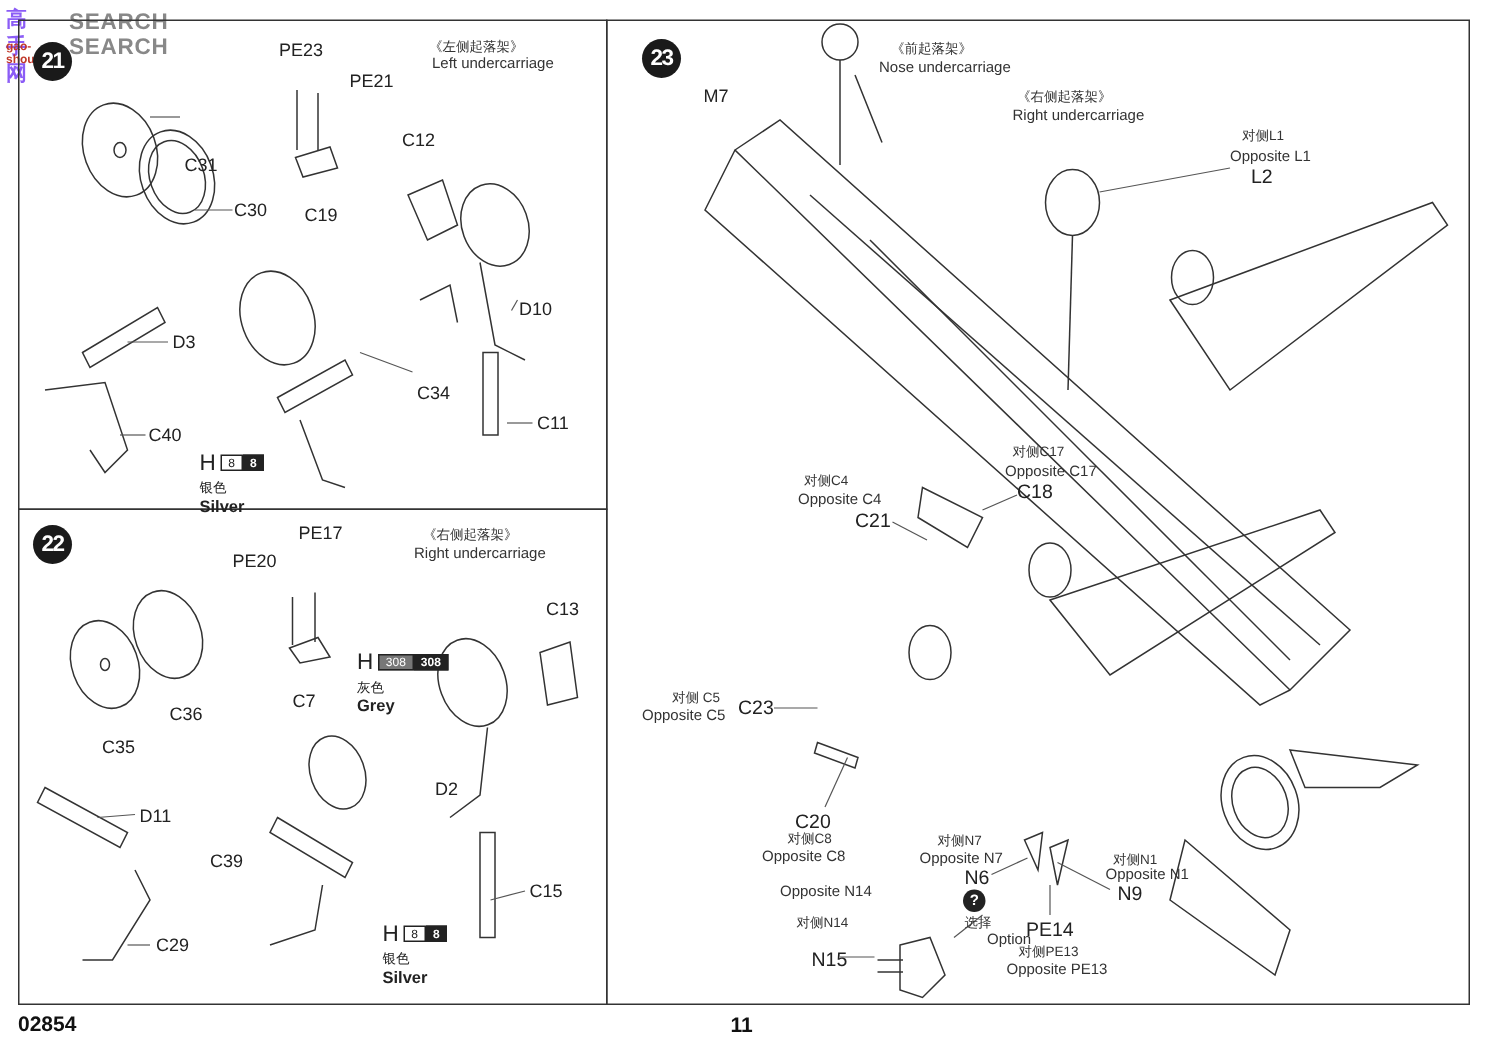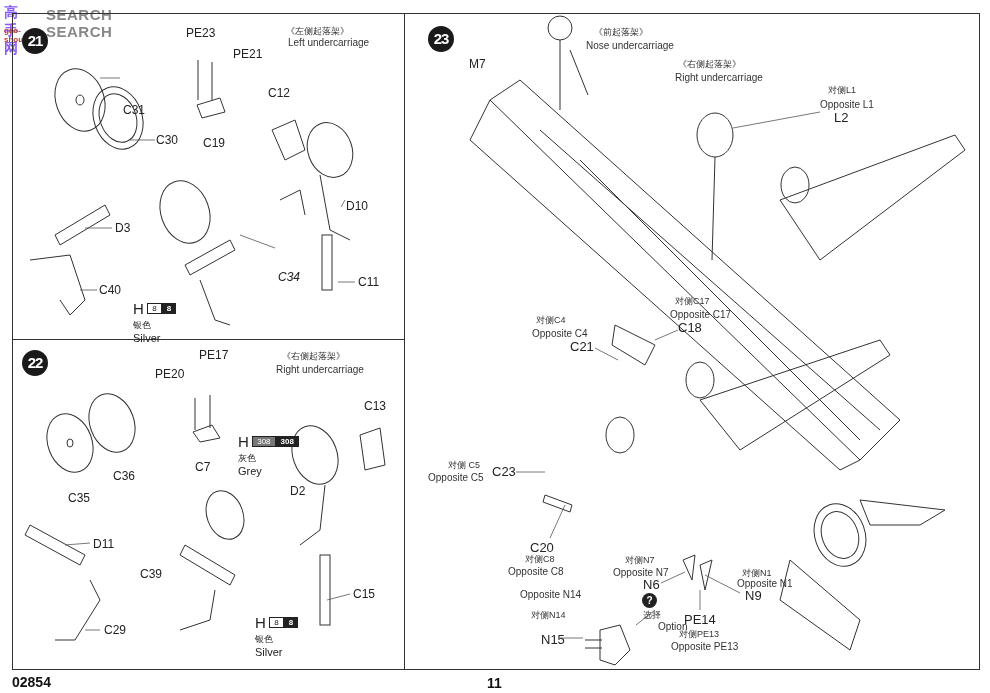--- a/index.html
+++ b/index.html
@@ -14,21 +14,21 @@
           font-weight:bold; font-size:15px; text-align:center; line-height:26px; letter-spacing:-1px; }
   .logo { position:absolute; left:0; top:4px; height:30px; }
   .logo .cn { position:absolute; left:4px; top:0; font-size:14px; font-weight:bold; color:#8b5cf6; }
   .logo .en { position:absolute; left:46px; top:2px; font-size:15px; font-weight:bold; color:#888; letter-spacing:0.5px; }
   .logo .url { position:absolute; left:4px; top:22px; font-size:8px; font-weight:bold; color:#c0392b; }
   .paint { position:absolute; font-size:12px; }
   .paint .h { font-size:15px; vertical-align:middle; }
   .paint .box1 { display:inline-block; border:1px solid #222; font-size:8px; padding:0 4px; vertical-align:middle; background:#fff; }
   .paint .box2 { display:inline-block; border:1px solid #222; font-size:8px; padding:0 4px; vertical-align:middle; background:#222; color:#fff; font-weight:bold; }
   .paint .c1 { display:block; font-size:9px; margin-top:2px; }
-  .paint .c2 { display:block; font-size:11px; }
+  .paint .c2 { display:block; font-size:11px;font-weight:bold; }
   .qmark { position:absolute; width:15px; height:15px; border-radius:50%; background:#222; color:#fff;
            font-size:10px; font-weight:bold; text-align:center; line-height:15px; }
   .footer { position:absolute; font-weight:bold; font-size:14px; color:#111; }
   svg.draw { position:absolute; left:0; top:0; }
 </style>
 </head>
 <body>
 
 <div class="logo">
   <span class="cn">高手网</span>
@@ -178,40 +178,40 @@
 <div class="lbl cn" style="left:286px; top:27px;">《左侧起落架》</div>
 <div class="lbl sub" style="left:288px; top:37px;">Left undercarriage</div>
 <div class="lbl" style="left:186px; top:27px;">PE23</div>
 <div class="lbl" style="left:233px; top:48px;">PE21</div>
 <div class="lbl" style="left:123px; top:72px;margin-top:32px;">C31</div>
 <div class="lbl" style="left:156px; top:134px;">C30</div>
 <div class="lbl" style="left:203px; top:137px;">C19</div>
 <div class="lbl" style="left:268px; top:87px;">C12</div>
 <div class="lbl" style="left:346px; top:200px;">D10</div>
 <div class="lbl" style="left:115px; top:222px;">D3</div>
-<div class="lbl" style="left:278px; top:271px;font-style:italic;">C34</div>
+<div class="lbl" style="left:278px; top:256px;">C34</div>
 <div class="lbl" style="left:99px; top:284px;">C40</div>
 <div class="lbl" style="left:358px; top:276px;">C11</div>
 <div class="paint" style="left:133px; top:300px;">
   <span class="h">H</span>
   <span class="box1">8</span><span class="box2">8</span>
   <span class="c1">银色</span>
   <span class="c2">Silver</span>
 </div>
 
 <div class="step" style="left:22px; top:350px;">22</div>
 <div class="lbl cn" style="left:282px; top:352px;">《右侧起落架》</div>
 <div class="lbl sub" style="left:276px; top:364px;">Right undercarriage</div>
 <div class="lbl" style="left:199px; top:349px;">PE17</div>
 <div class="lbl" style="left:155px; top:368px;">PE20</div>
 <div class="lbl" style="left:364px; top:400px;">C13</div>
 <div class="lbl" style="left:113px; top:470px;">C36</div>
 <div class="lbl" style="left:195px; top:461px;">C7</div>
 <div class="lbl" style="left:68px; top:492px;">C35</div>
-<div class="lbl" style="left:290px; top:485px;">D2</div>
+<div class="lbl" style="left:290px; top:520px;">D2</div>
 <div class="lbl" style="left:93px; top:538px;">D11</div>
 <div class="lbl" style="left:140px; top:544px;margin-top:24px;">C39</div>
 <div class="lbl" style="left:353px; top:588px;">C15</div>
 <div class="lbl" style="left:104px; top:624px;">C29</div>
 <div class="paint" style="left:238px; top:433px;">
   <span class="h">H</span>
   <span class="box1" style="background:#777;color:#fff;">308</span><span class="box2">308</span>
   <span class="c1">灰色</span>
   <span class="c2">Grey</span>
 </div>

